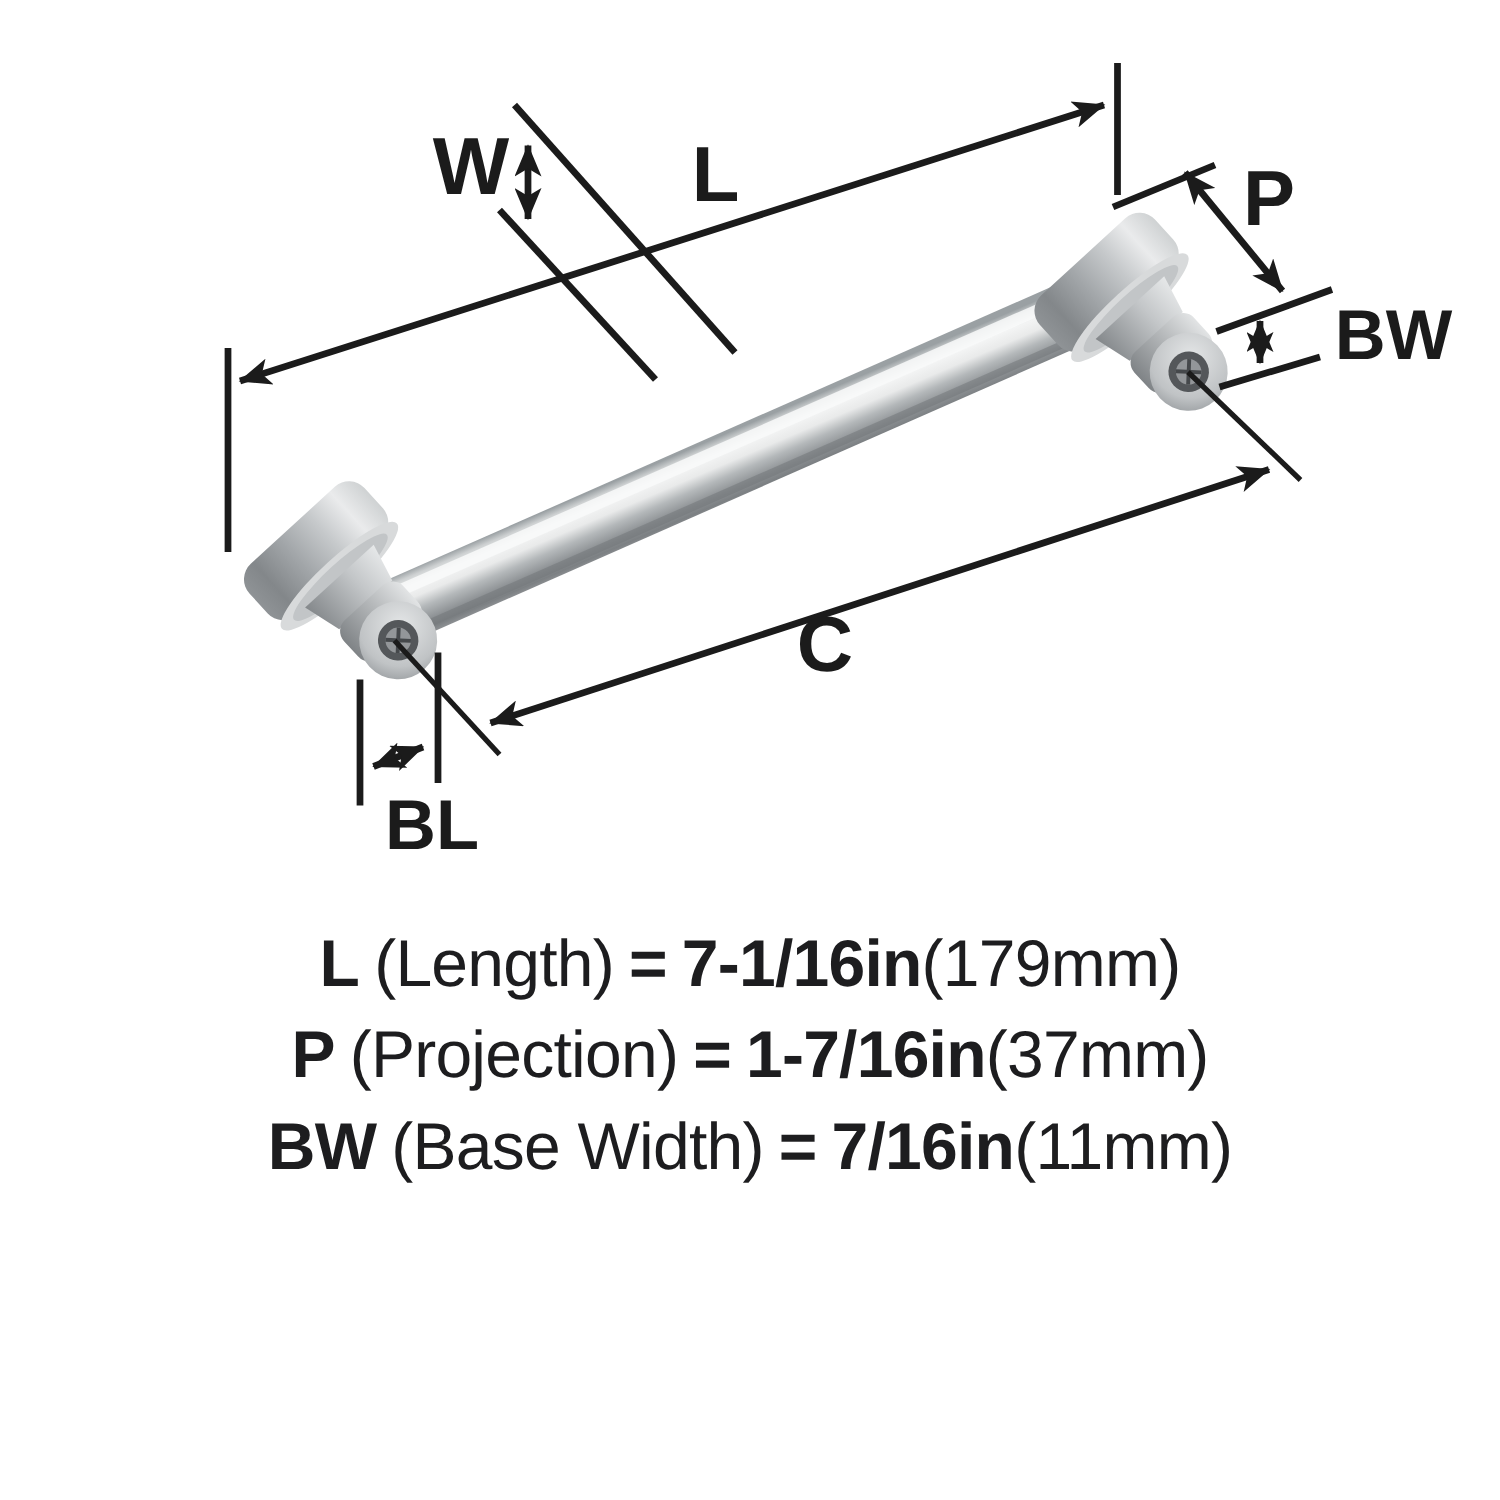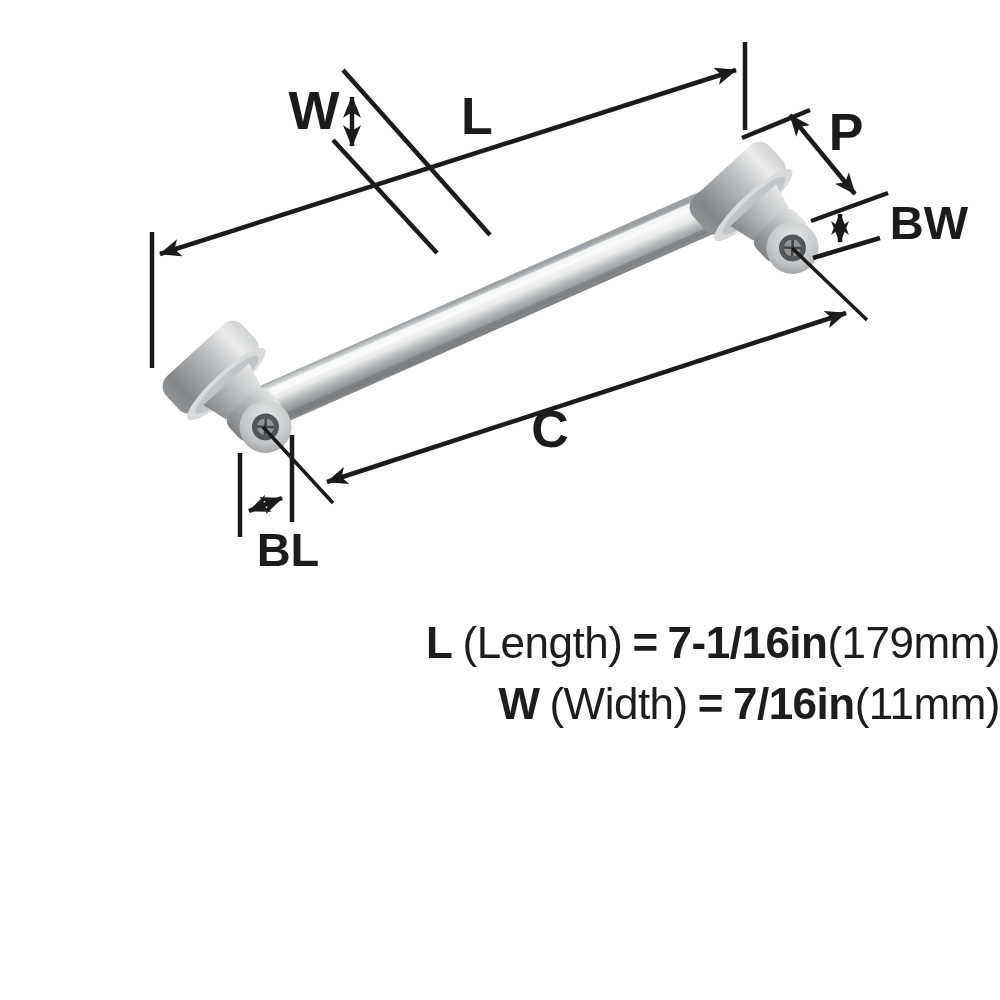--- a/index.html
+++ b/index.html
@@ -1,20 +1,20 @@
 <!DOCTYPE html>
 <html><head>
 <meta charset="utf-8">
 <style>
   html,body{margin:0;padding:0;background:#ffffff;}
   .stage{position:relative;width:1000px;height:1000px;background:#ffffff;overflow:hidden;
          font-family:"Liberation Sans", sans-serif;}
   .diagram-svg{position:absolute;left:0;top:0;}
   .dim-label{font-family:"Liberation Sans", sans-serif;font-weight:700;fill:#1b1b1b;}
-  .specs{position:absolute;left:0;top:612px;width:1000px;text-align:right;color:#1d1d1f;}
+  .specs{position:absolute;left:0;top:612px;width:1000px;text-align:center;color:#1d1d1f;}
   .spec-row{line-height:61px;font-size:44px;letter-spacing:-0.5px;white-space:nowrap;}
   .spec-row .sym{font-weight:700;margin-right:10px;}
   .spec-row .nm{font-weight:400;margin-right:10px;}
   .spec-row .eq{font-weight:700;margin-right:10px;}
   .spec-row .imp{font-weight:700;}
   .spec-row .met{font-weight:400;}
 </style>
 </head>
 <body>
 
@@ -119,16 +119,19 @@
       <text class="dim-label" x="550" y="447" font-size="52" text-anchor="middle">C</text>
       <text class="dim-label" x="288" y="566" font-size="47" text-anchor="middle">BL</text>
     </g>
   </svg>
 
   <div class="specs">
     <div class="spec-row">
       <span class="sym">L</span><span class="nm">(Length)</span><span class="eq">=</span><span class="imp">7-1/16in</span><span class="met">(179mm)</span>
     </div>
     <div class="spec-row">
-      <span class="sym">W</span><span class="nm">(Width)</span><span class="eq">=</span><span class="imp">7/16in</span><span class="met">(11mm)</span>
+      <span class="sym">P</span><span class="nm">(Projection)</span><span class="eq">=</span><span class="imp">1-7/16in</span><span class="met">(37mm)</span>
+    </div>
+    <div class="spec-row">
+      <span class="sym">BW</span><span class="nm">(Base Width)</span><span class="eq">=</span><span class="imp">7/16in</span><span class="met">(11mm)</span>
     </div>
   </div>
 </div>
 
 </body></html>

